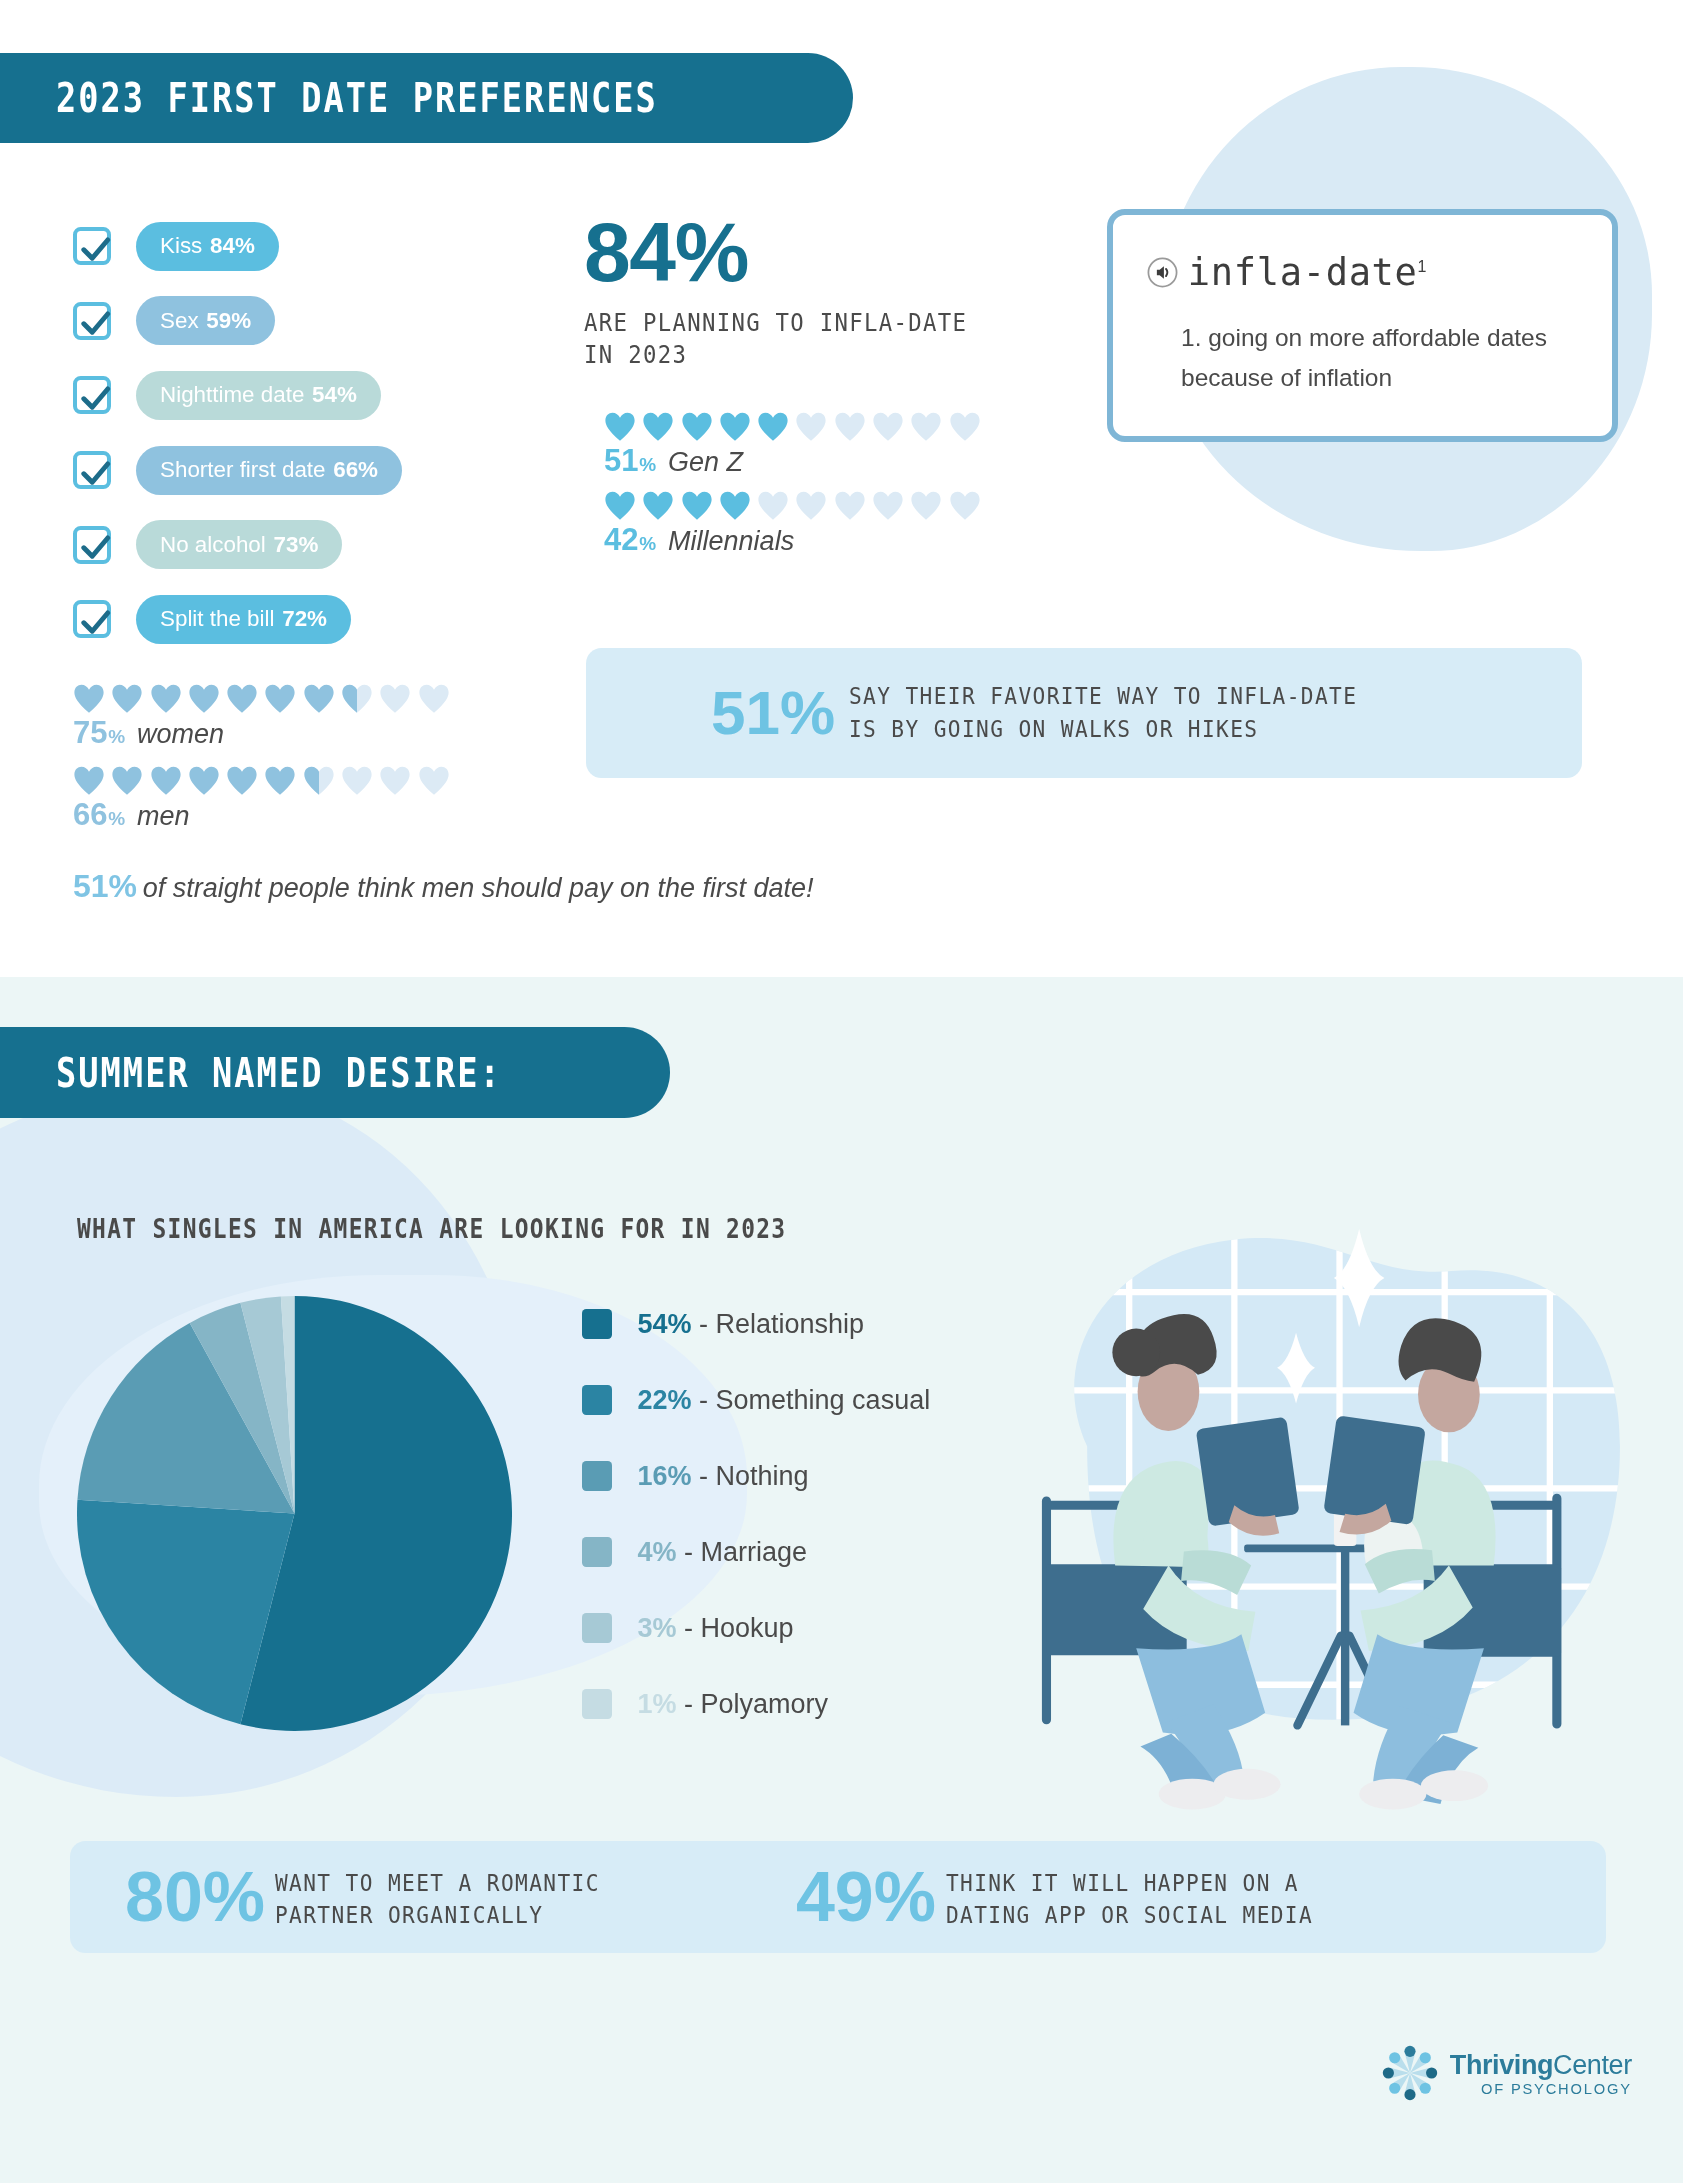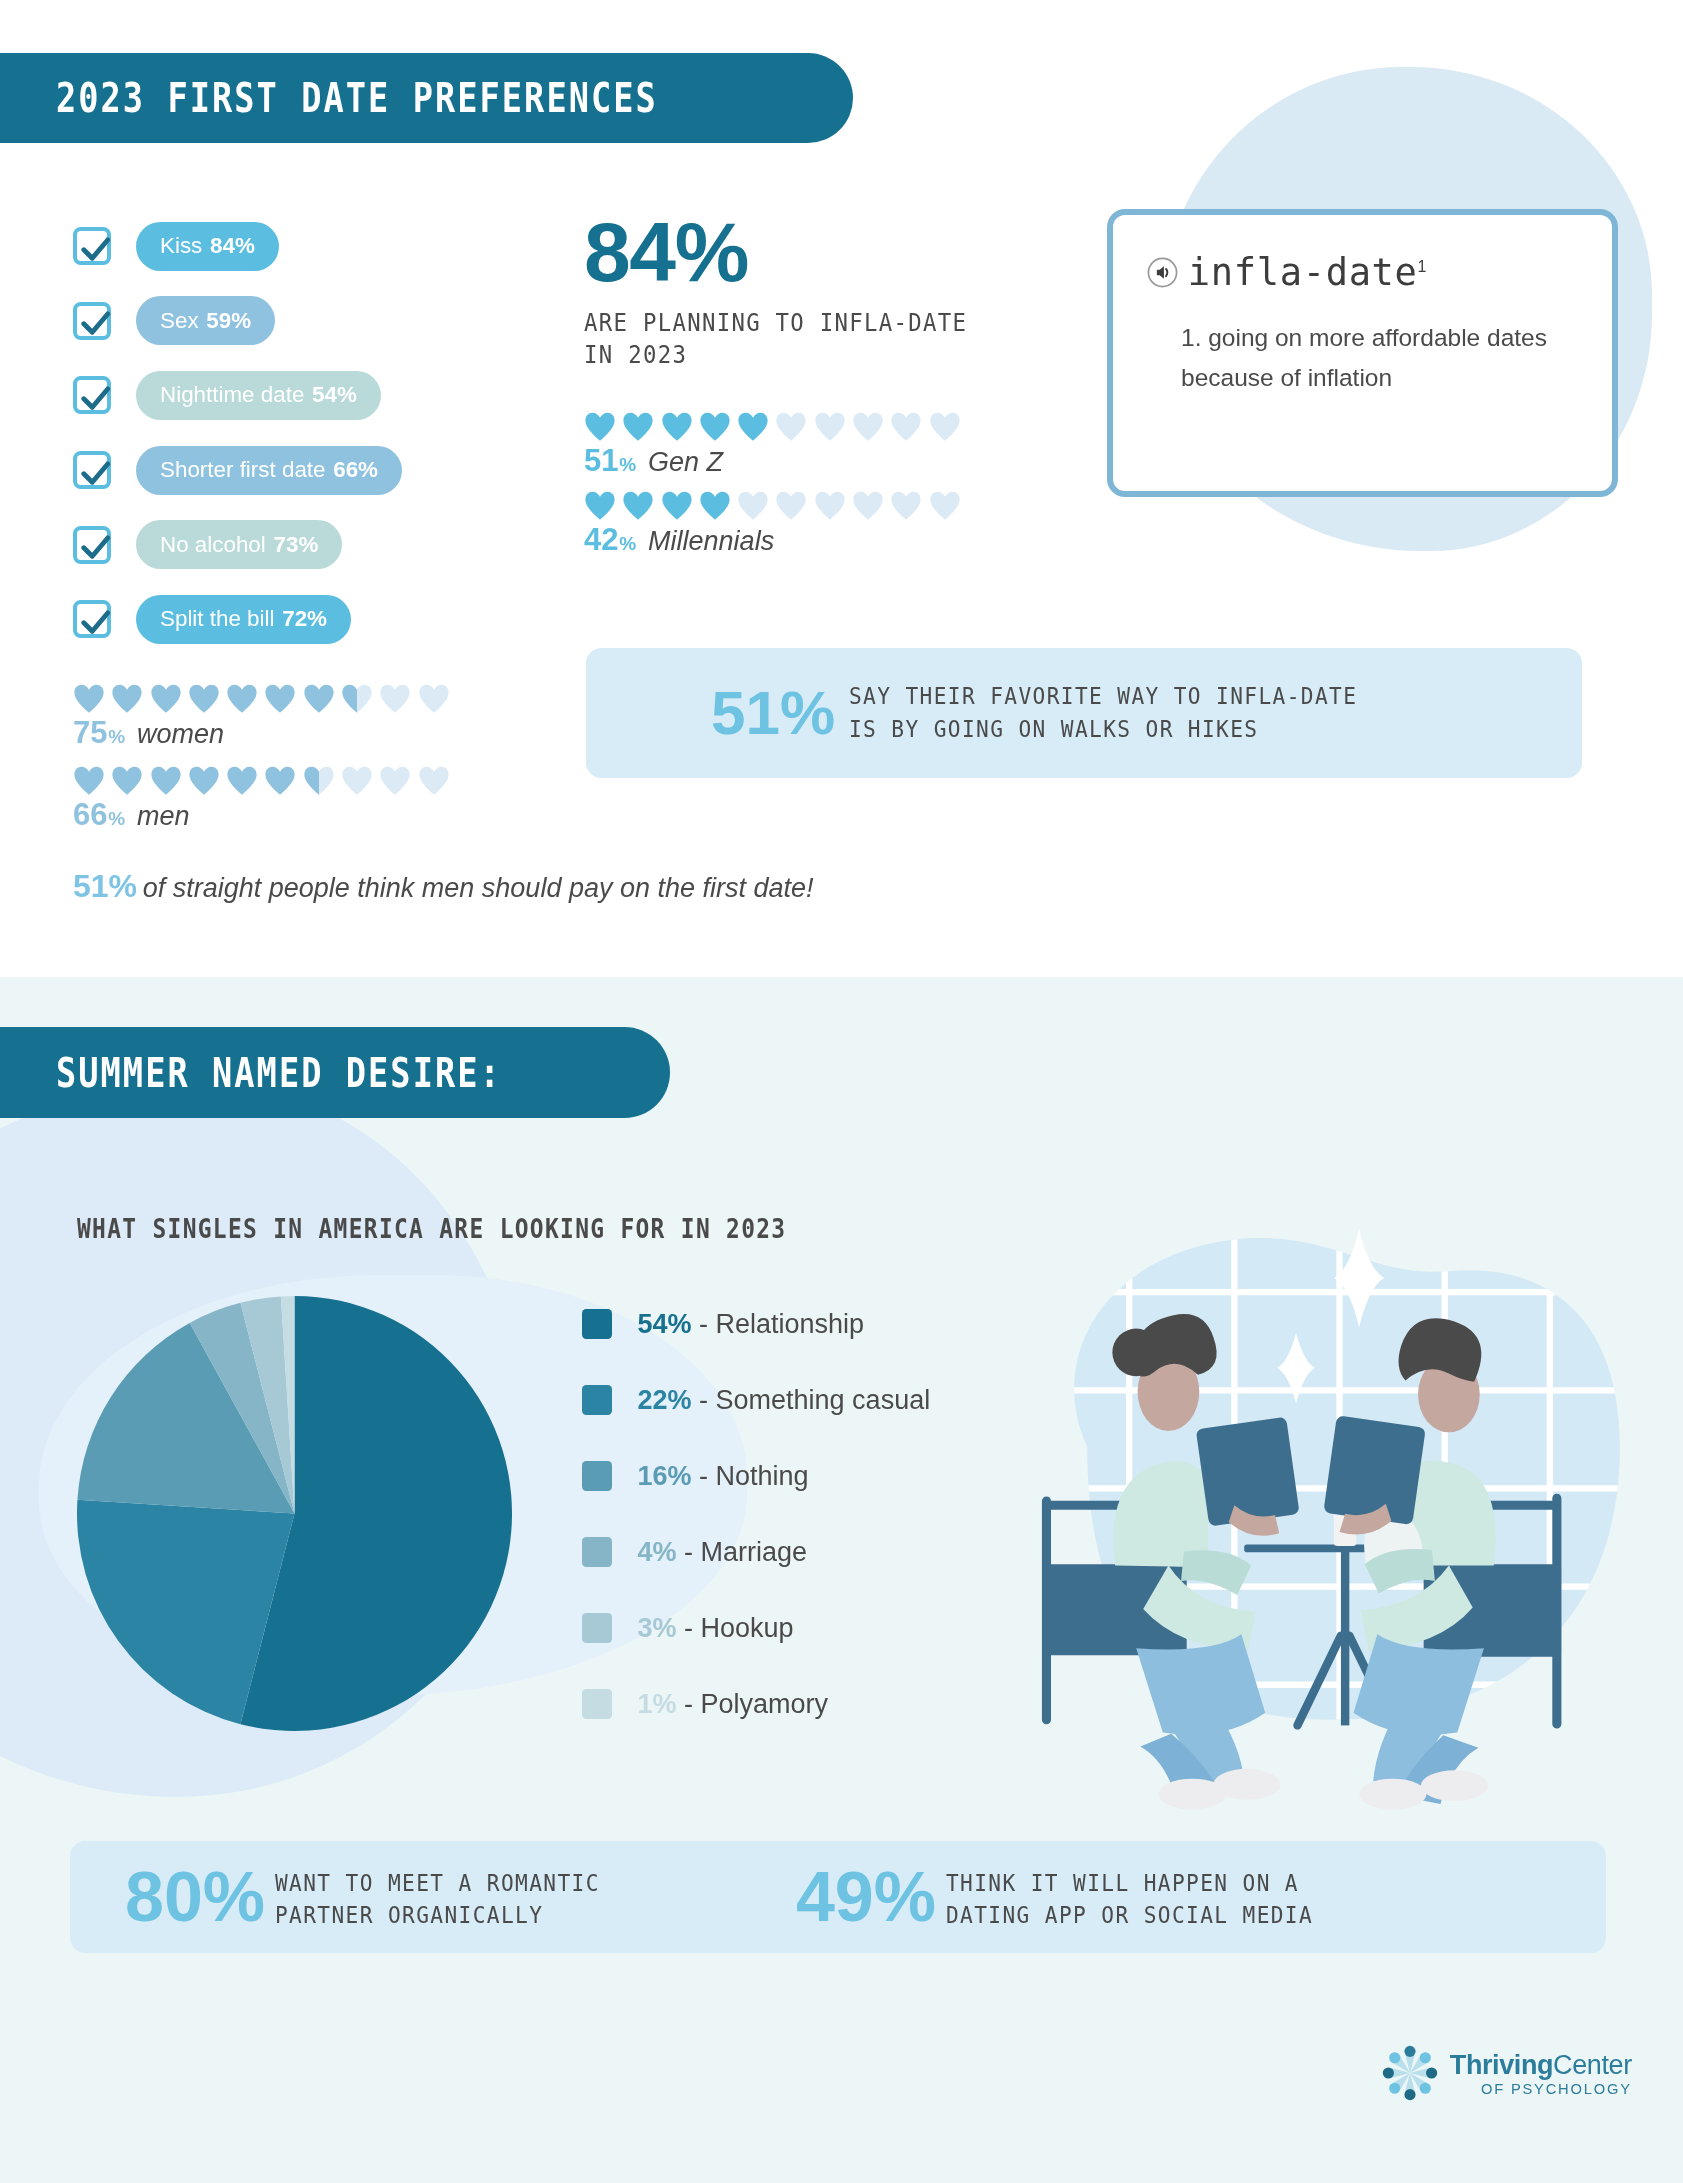--- a/index.html
+++ b/index.html
@@ -79,28 +79,28 @@
   #infladate-block .big {
     font-size:84px; font-weight:bold; color:#16708F; line-height:1;
     letter-spacing:-1.4px;
   }
   #infladate-block .sub {
     margin-top:14px; font-size:24px; color:#4A4A4A;
     letter-spacing:1.4px; line-height:1.32;
     transform:scaleX(0.93); transform-origin:left top;
     white-space:pre-line;
   }
-  #gen-hearts { position:absolute; left:584px; top:412px; }
+  #gen-hearts { position:absolute; left:604px; top:412px; }
   #gen-hearts .grp { margin-bottom:12.6px; }
   #gen-hearts .stat-num, #gen-hearts .stat-pct { color:#5BBEE0; }
 
   
   #dict-card {
     position:absolute; left:1107px; top:209px;
-    width:511px; height:288px;
+    width:511px; height:233px;
     background:#ffffff; border:6.3px solid #7FB6D6;
     border-radius:18px; padding:36px 34px 0 34px;
   }
   .dict-head { display:flex; align-items:flex-start; }
   .spk { width:31px; height:31px; flex:none; margin-top:6.3px; }
   .dict-word {
     font-size:37px; color:#3D3D3D; margin-left:9.8px;
     letter-spacing:0.7px; position:relative;
   }
   .dict-word sup { font-size:16px; vertical-align:super; font-family:"Liberation Sans",sans-serif; }

